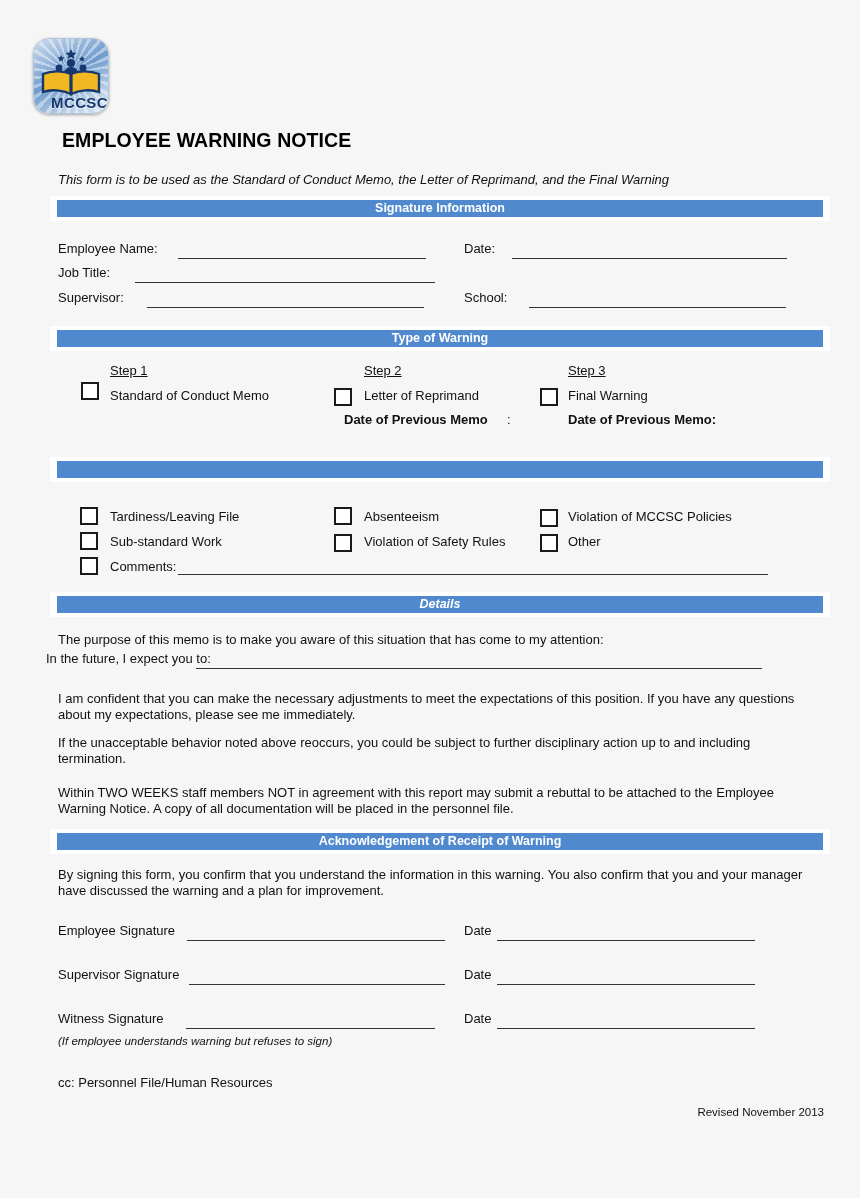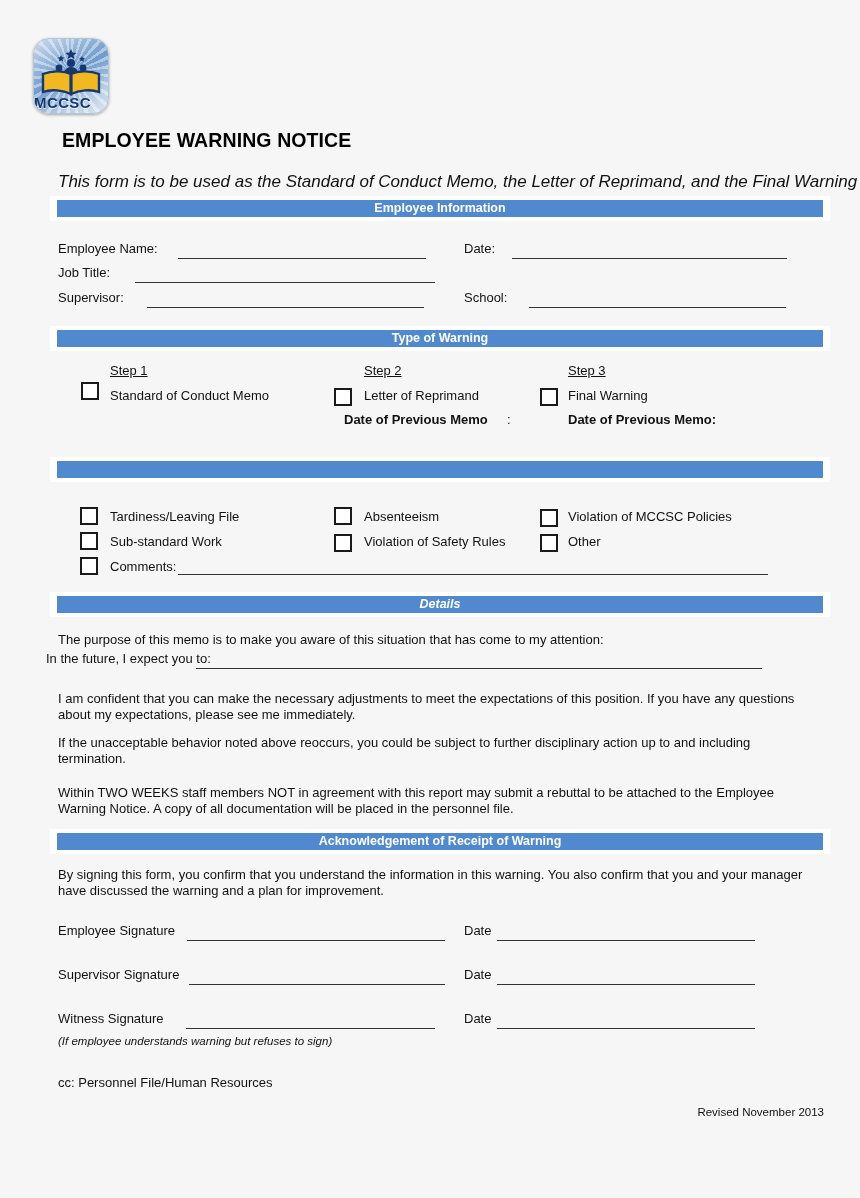--- a/index.html
+++ b/index.html
@@ -68,21 +68,21 @@
     left: 18px;
     top: 10px;
     width: 38px;
     height: 32px;
   }
   .logo-word {
     position: absolute;
     left: 0;
     right: 0;
     bottom: 2px;
-    text-align: left;
+    text-align: right;
     font-family: "Liberation Sans", sans-serif;
     font-weight: bold;
     font-size: 15px;
     letter-spacing: 0.4px;
     color: #17386e;
     text-shadow: 0 1px 0 rgba(255,255,255,0.7);
   }
 
   .logo-text {
     margin-left: 16px;
@@ -133,21 +133,21 @@
     top: 129px;
     font-size: 19.5px;
     font-weight: bold;
     letter-spacing: 0.1px;
     color: #000;
   }
   .doc-subtitle {
     position: absolute;
     left: 58px;
     top: 172px;
-    font-size: 17px;
+    font-size: 13px;
     font-style: italic;
     color: #111;
   }
 
   
   .bar-wrap {
     position: absolute;
     left: 50px;
     width: 780px;
     background: #ffffff;
@@ -241,21 +241,21 @@
         <rect x="28.6" y="4" width="2.8" height="20" fill="#17386e"></rect>
       </svg>
       <div class="logo-word">MCCSC</div>
     </div>
   </div>
 
   <div class="doc-title">EMPLOYEE WARNING NOTICE</div>
   <div class="doc-subtitle">This form is to be used as the Standard of Conduct Memo, the Letter of Reprimand, and the Final Warning</div>
 
   <div class="bar-wrap" style="top:196px;">
-    <div class="bar">Employee Information</div>
+    <div class="bar">Signature Information</div>
   </div>
 
   <div class="txt" style="left:58px; top:241px;">Employee Name:</div>
   <div class="rule" style="left:178px; top:258px; width:248px;"></div>
   <div class="txt" style="left:464px; top:241px;">Date:</div>
   <div class="rule" style="left:512px; top:258px; width:275px;"></div>
 
   <div class="txt" style="left:58px; top:265px;">Job Title:</div>
   <div class="rule" style="left:135px; top:282px; width:300px;"></div>
 

